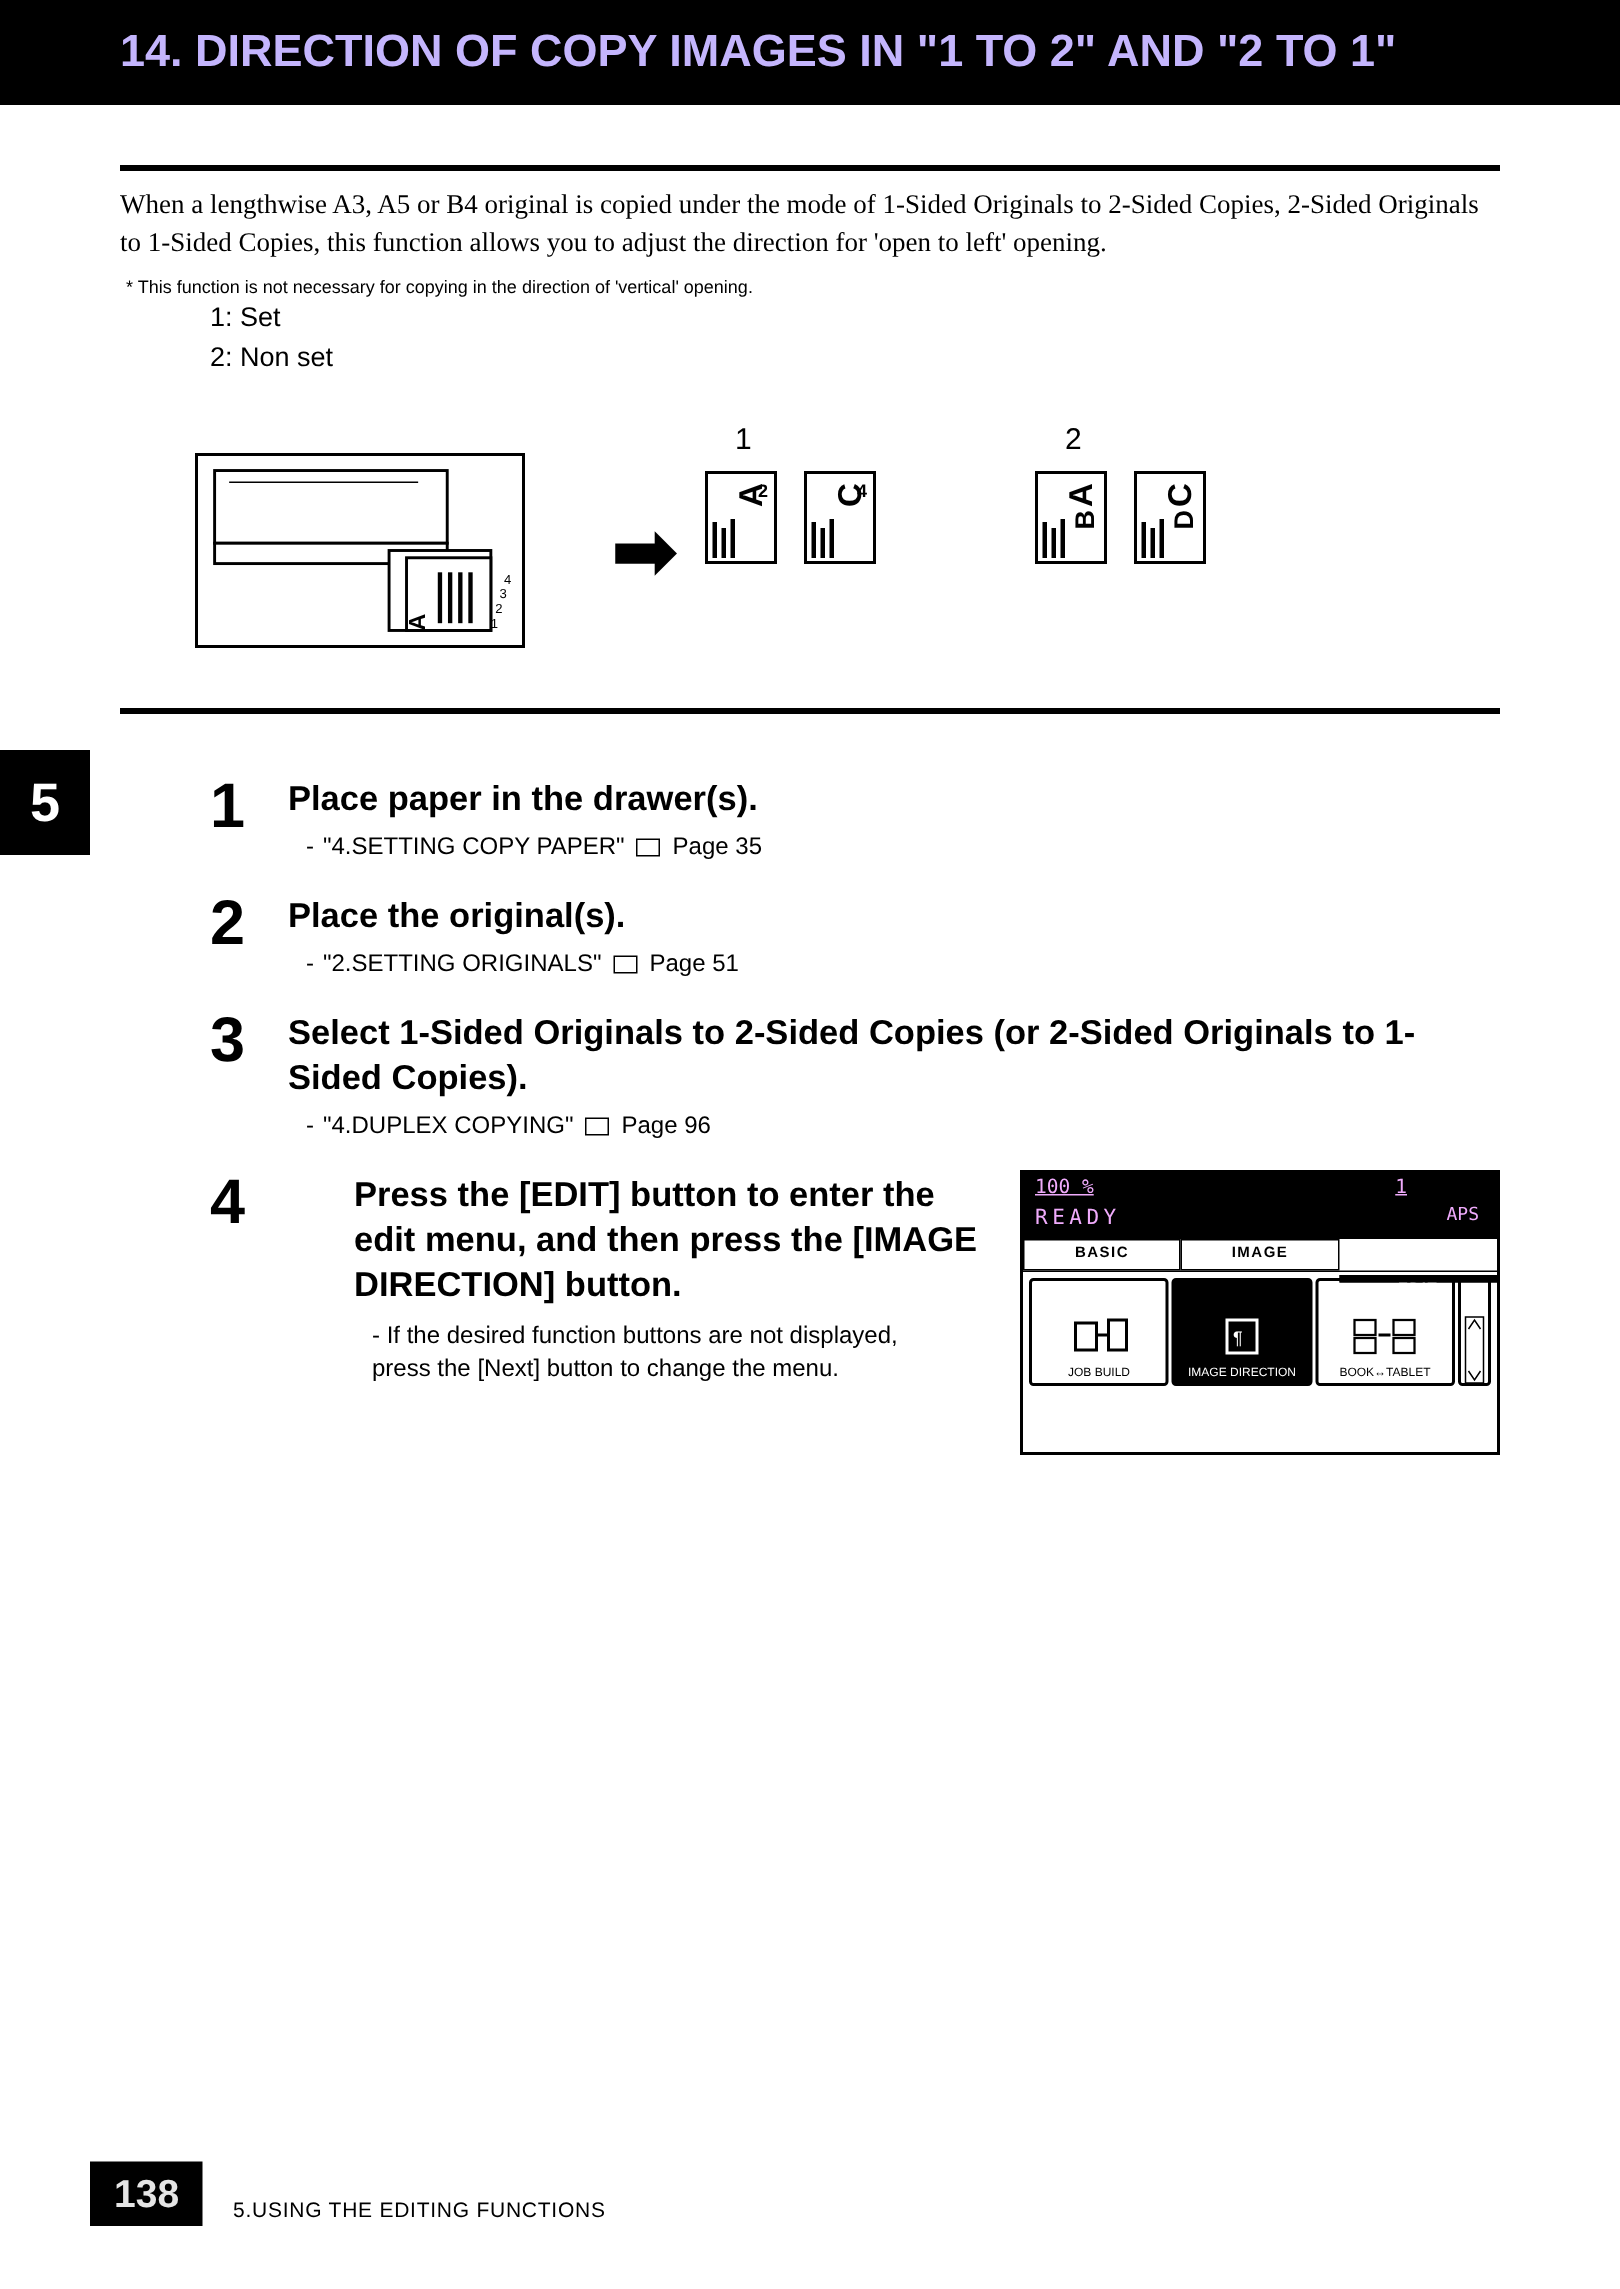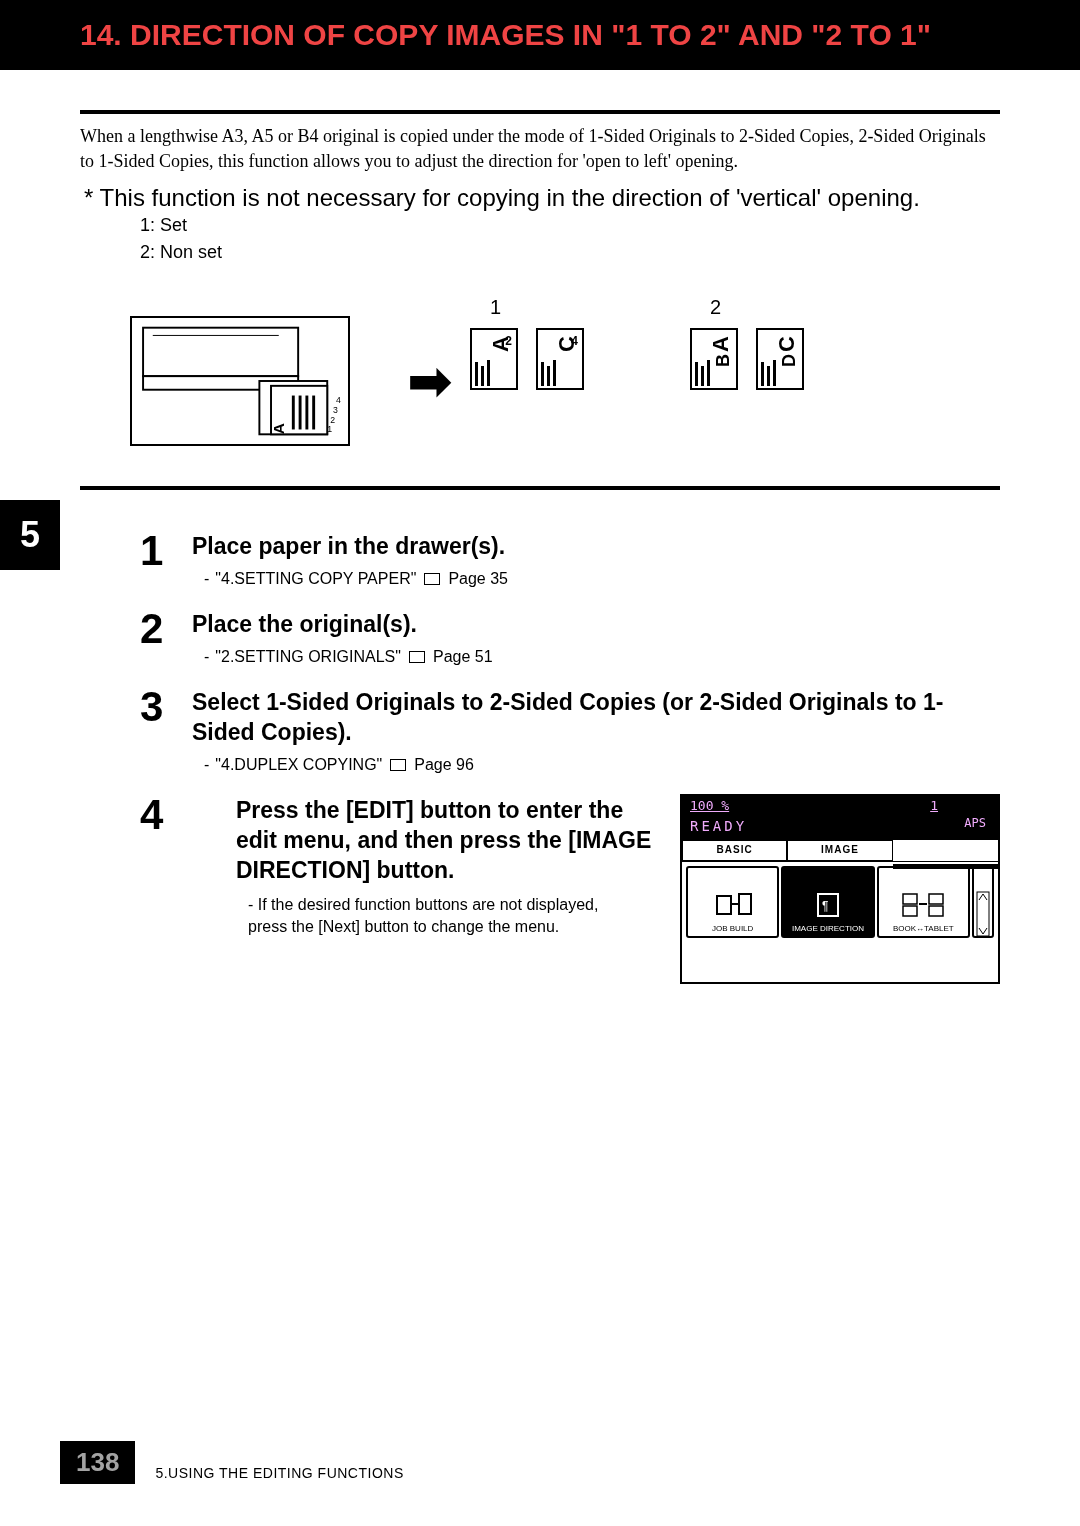--- a/index.html
+++ b/index.html
@@ -5,41 +5,41 @@
     * { margin: 0; padding: 0; box-sizing: border-box; }
     body {
       font-family: Arial, Helvetica, sans-serif;
       background: white;
       width: 1080px;
       height: 1526px;
       position: relative;
     }
     .header-bar {
       background: #000;
-      color: #ef4444;
+      color: #c4b5fd;
       padding: 18px 60px 18px 80px;
       font-size: 30px;
       font-weight: bold;
     }
     .content {
       padding: 40px 80px 0 80px;
     }
     .thin-rule {
       height: 4px;
       background: #000;
       margin-bottom: 10px;
     }
     .intro {
       font-size: 18px;
       line-height: 1.4;
       margin-bottom: 8px;
       font-family: Liberation Serif, serif;
     }
     .note {
-      font-size: 24px;
+      font-size: 12px;
       margin-top: 10px;
       padding-left: 4px;
     }
     .note-items {
       padding-left: 60px;
       font-size: 18px;
       line-height: 1.5;
     }
     .chapter-tab {
       position: absolute;
@@ -261,21 +261,21 @@
     .footer {
       position: absolute;
       bottom: 42px;
       left: 60px;
       display: flex;
       align-items: center;
       gap: 20px;
     }
     .page-num-box {
       background: #000;
-      color: #a3a3a3;
+      color: #e5e5e5;
       font-size: 26px;
       font-weight: bold;
       padding: 6px 16px;
     }
     .footer-text {
       font-size: 14px;
       letter-spacing: 0.5px;
       margin-top: 21px;
     }
   </style>

